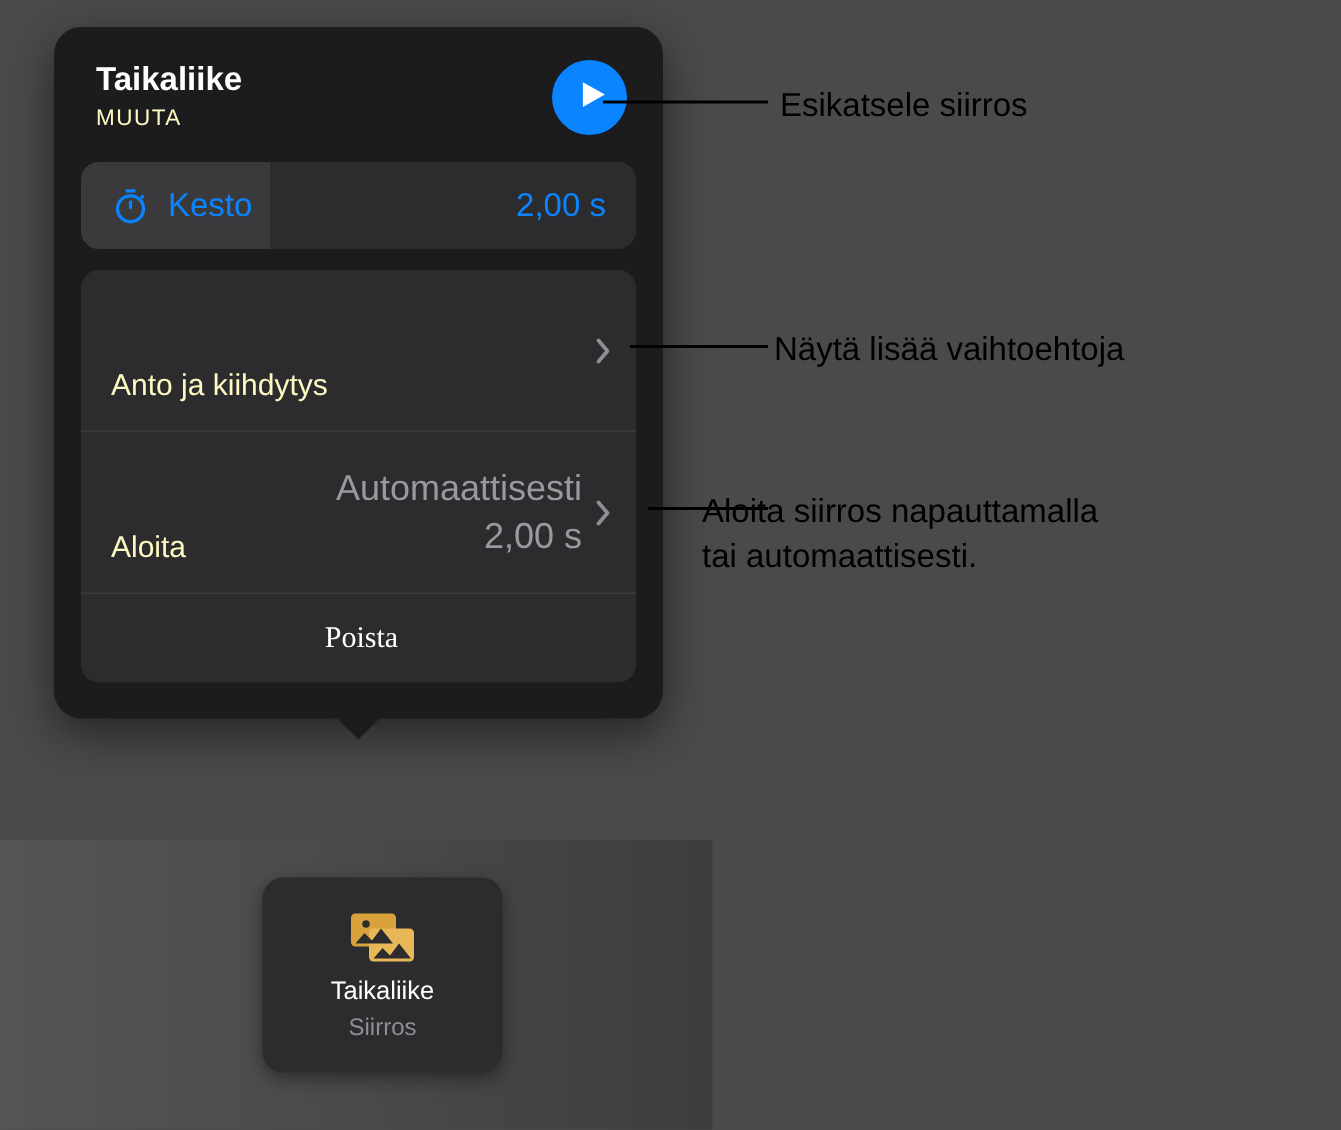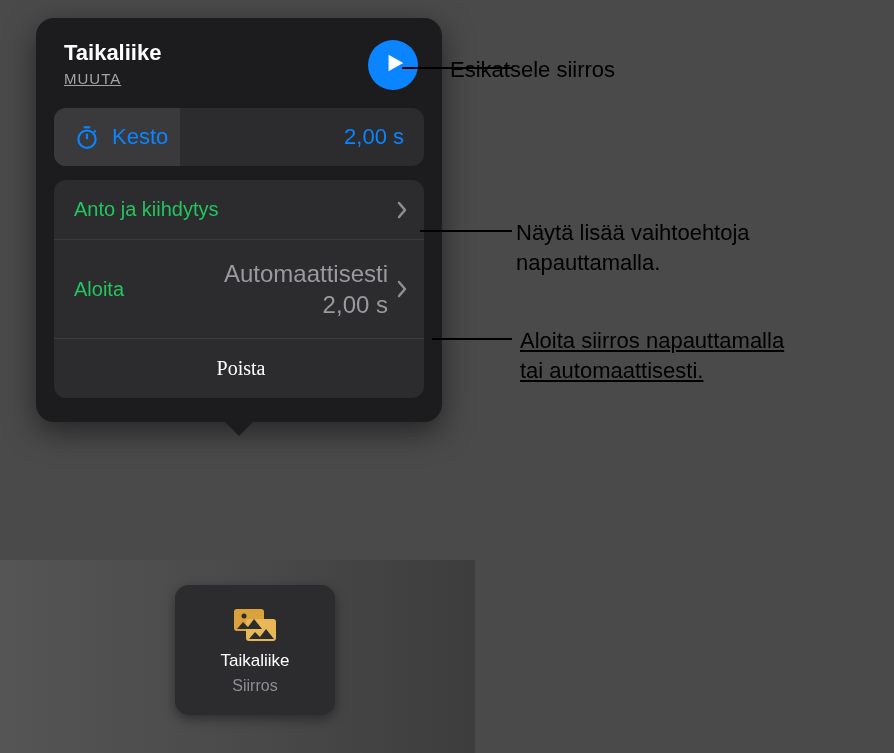--- a/index.html
+++ b/index.html
@@ -40,21 +40,21 @@
     border-top: 16px solid #1c1c1e;
   }
   .popover-header {
     display: flex;
     align-items: flex-start;
     justify-content: space-between;
     padding: 0 6px 10px 10px;
   }
   .title-block { display: flex; flex-direction: column; gap: 4px; }
   .popover-title { color: #fff; font-size: 22px; font-weight: 600; }
-  .change-link { color: #a3a3a3; font-size: 15px; letter-spacing: 1px; font-weight: 500; text-decoration: underline; }
+  .change-link { color: #fef9c3; font-size: 15px; letter-spacing: 1px; font-weight: 500; }
   .play-btn {
     width: 50px; height: 50px; border-radius: 50%;
     background: #0a84ff;
     display: flex; align-items: center; justify-content: center;
     flex-shrink: 0;
   }
   .play-btn svg { width: 22px; height: 22px; fill: #fff; margin-left: 3px; }
   .duration-pill {
     background: #2c2c2e;
     border-radius: 12px;
@@ -85,21 +85,21 @@
   }
   .row {
     padding: 18px 16px 18px 20px;
     display: flex;
     align-items: center;
     color: #fff;
     font-size: 20px;
     border-bottom: 1px solid #3a3a3c;
   }
   .row:last-child { border-bottom: none; }
-  .row-label { flex: 1; color: #22c55e; }
+  .row-label { flex: 1; color: #fef9c3; margin-top: 48px; }
   .row-value { color: #9a9a9e; text-align: right; line-height: 1.3; font-size: 24px; margin-right: 8px; }
   .row-value .sub { display: block; }
   .chevron { width: 12px; height: 18px; flex-shrink: 0; }
   .chevron svg { width: 100%; height: 100%; fill: none; stroke: #8e8e93; stroke-width: 2.5; stroke-linecap: round; stroke-linejoin: round; }
   .delete-row { justify-content: center; font-family: Liberation Serif, serif; }
   .delete-row span { color: #fff; font-size: 20px; }
 
   
   .chip {
     position: absolute;
@@ -135,27 +135,27 @@
   }
   .callout-text {
     font-size: 22px;
     color: #000;
     line-height: 1.35;
     white-space: nowrap;
     background: transparent;
   }
   .callout-1 { left: 402px; top: 55px; width: 500px; }
   .callout-1 .callout-line { left: 0; width: 110px; }
-  .callout-1 .callout-text { margin-left: 48px; }
+  .callout-1 .callout-text { margin-left: 118px; }
   .callout-2 { left: 420px; top: 218px; width: 500px; }
   .callout-2 .callout-line { left: 0; width: 92px; }
   .callout-2 .callout-text { margin-left: 96px; }
   .callout-3 { left: 432px; top: 326px; width: 500px; }
   .callout-3 .callout-line { left: 0; width: 80px; }
-  .callout-3 .callout-text { margin-left: 88px; text-decoration: underline; }
+  .callout-3 .callout-text { margin-left: 36px; }
 </style>
 </head>
 <body>
 
 <div class="bg-slab"></div>
 
 <div class="popover">
   <div class="popover-header">
     <div class="title-block">
       <div class="popover-title">Taikaliike</div>
@@ -234,21 +234,20 @@
 </div>
 
 <div class="callout callout-1">
   <div class="callout-line"></div>
   <div class="callout-text">Esikatsele siirros</div>
 </div>
 <div class="callout callout-2">
   <div class="callout-line"></div>
   <div class="callout-text">
     <span>Näytä lisää vaihtoehtoja</span><br>
-    <span>napauttamalla.</span>
   </div>
 </div>
 <div class="callout callout-3">
   <div class="callout-line"></div>
   <div class="callout-text">
     <span>Aloita siirros napauttamalla</span><br>
     <span>tai automaattisesti.</span>
   </div>
 </div>
 

